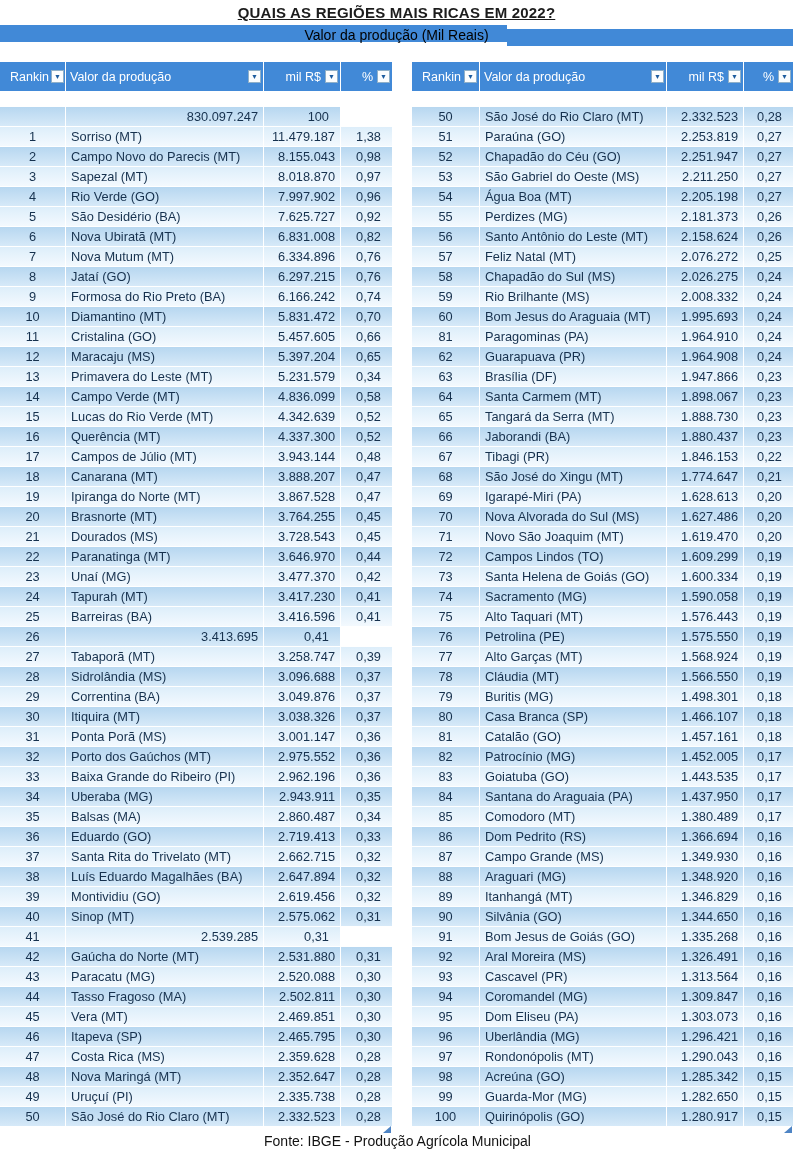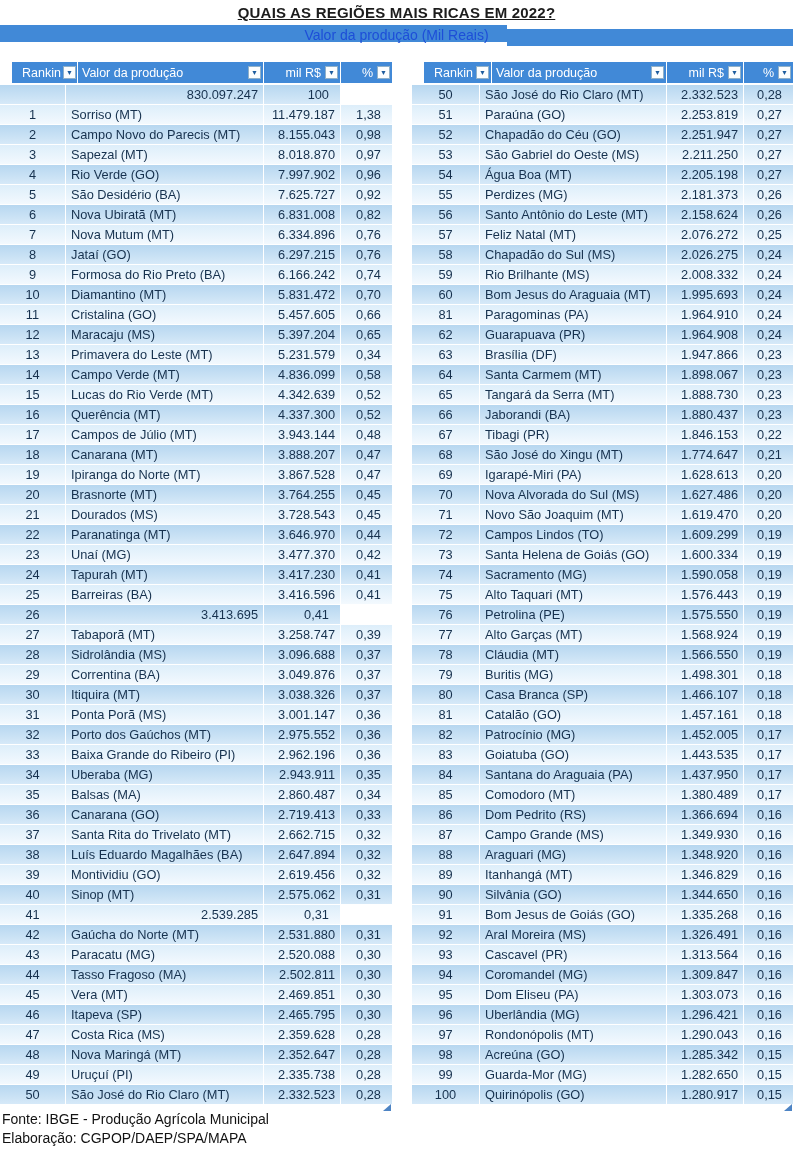--- a/index.html
+++ b/index.html
@@ -20,32 +20,32 @@
     margin:4px 0 4px 0;text-align:center;
     font-size:15px;font-weight:bold;color:#1c1c1c;letter-spacing:0.2px;
   }
   .page-title span{text-decoration:underline;margin-top:36px;}
 
   .subtitle-bar{position:relative;height:22px;margin-top:3px;}
   .bar-seg-left{position:absolute;left:0;top:0;width:507px;height:17px;background:var(--blue);}
   .bar-seg-right{position:absolute;left:507px;right:0;top:4px;height:17px;background:var(--blue);}
   .subtitle-text{
     position:absolute;left:0;right:0;top:2px;text-align:center;
-    color:#1d4ed8;font-size:14px;
+    color:#000000;font-size:14px;
   }
 
   .tables{display:flex;margin-top:15px;}
   .rank-table{position:relative;width:392px;}
   .rank-table.right{width:381px;margin-left:20px;}
 
   .tr{display:grid;gap:1px;margin-bottom:1px;}
   .rank-table.left  .tr{grid-template-columns:65px 1fr 76px 51px;}
   .rank-table.right .tr{grid-template-columns:67px 1fr 76px 49px;}
 
-  .thead{height:21px;margin-bottom:2px;padding-left:12px;}
+  .thead{height:29px;margin-bottom:16px;}
   .th{
     background:var(--blue);color:#fff;font-size:12.5px;
     display:flex;align-items:center;overflow:hidden;white-space:nowrap;
   }
   .th .lbl{flex:1;}
   .th.h-rank .lbl{text-align:left;padding-left:10px;}
   .th.h-name .lbl{text-align:left;padding-left:4px;}
   .th.h-val .lbl{text-align:right;padding-right:2px;}
   .th.h-pct .lbl{text-align:right;padding-right:2px;}
   .filter-btn{
@@ -67,21 +67,21 @@
   .c-val{justify-content:flex-end;padding-right:5px;}
   .c-pct{justify-content:flex-end;padding-right:11px;}
 
   .corner-mark{
     position:absolute;right:1px;bottom:-6px;width:8px;height:7px;
     background:#2f6fba;clip-path:polygon(100% 0,100% 100%,0 100%);
     opacity:.85;
   }
 
   .footer{margin-top:5px;padding-left:2px;font-size:14px;color:#121212;}
-  .footer div{line-height:19px;}
+  .footer div{line-height:19px;text-align:center;}
 </style>
 </head>
 <body>
 
 <div class="page">
 
   <div class="page-title">
     <span>QUAIS AS REGIÕES MAIS RICAS EM 2022?</span>
   </div>
 
@@ -329,21 +329,21 @@
           <div class="td c-pct">0,35</div>
         </div>
         <div class="tr trow row-b">
           <div class="td c-rank">35</div>
           <div class="td c-name">Balsas (MA)</div>
           <div class="td c-val">2.860.487</div>
           <div class="td c-pct">0,34</div>
         </div>
         <div class="tr trow row-a">
           <div class="td c-rank">36</div>
-          <div class="td c-name">Canarana (GO)</div>
+          <div class="td c-name">Eduardo (GO)</div>
           <div class="td c-val">2.719.413</div>
           <div class="td c-pct">0,33</div>
         </div>
         <div class="tr trow row-b">
           <div class="td c-rank">37</div>
           <div class="td c-name">Santa Rita do Trivelato (MT)</div>
           <div class="td c-val">2.662.715</div>
           <div class="td c-pct">0,32</div>
         </div>
         <div class="tr trow row-a">

